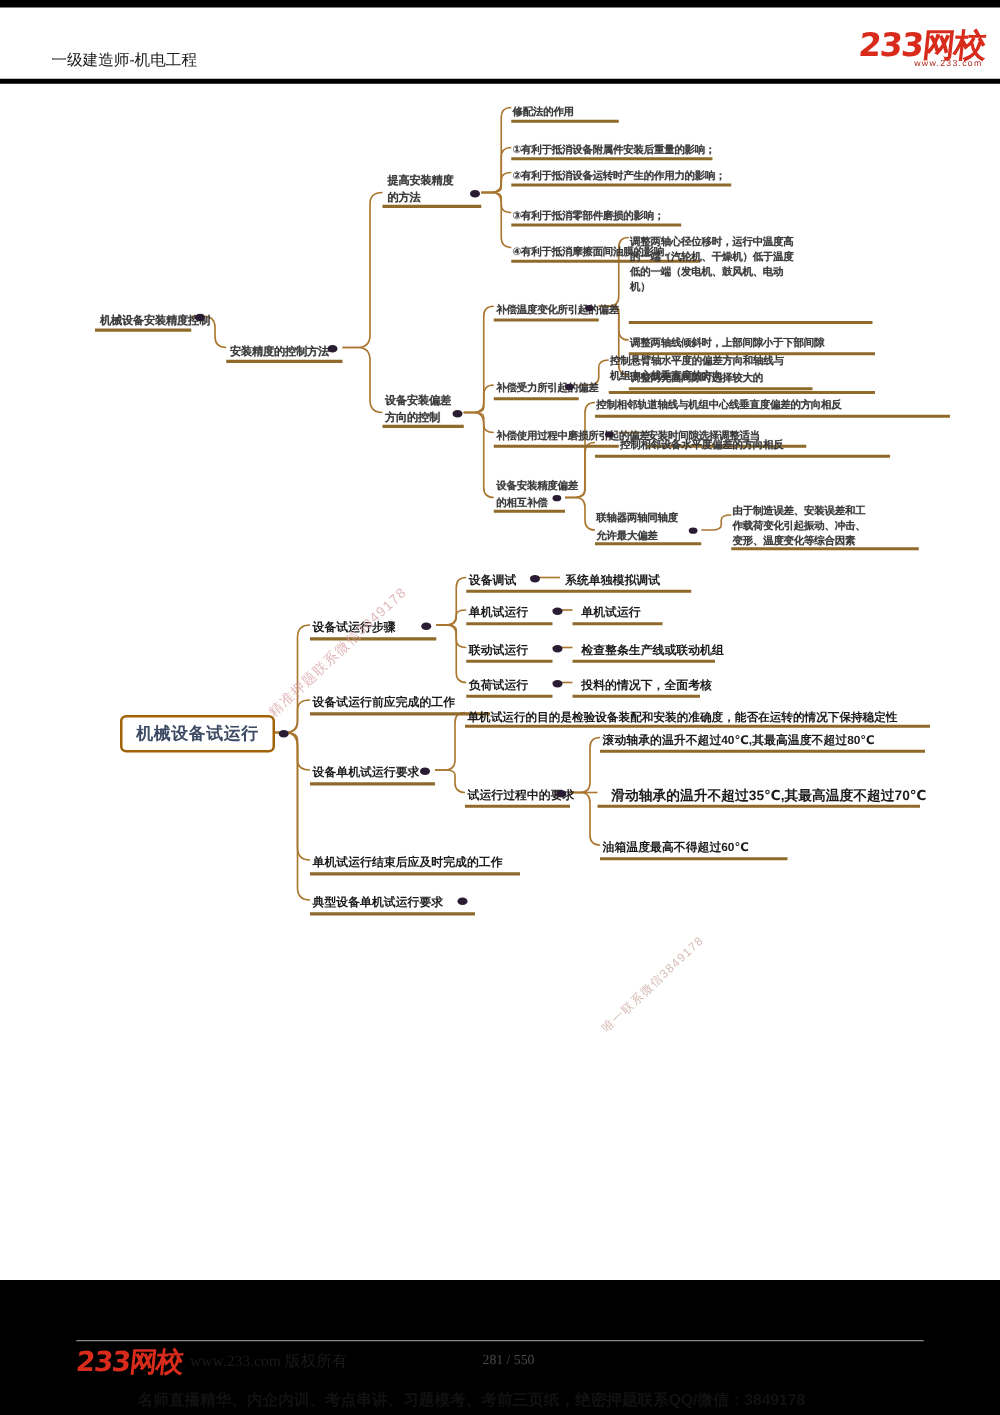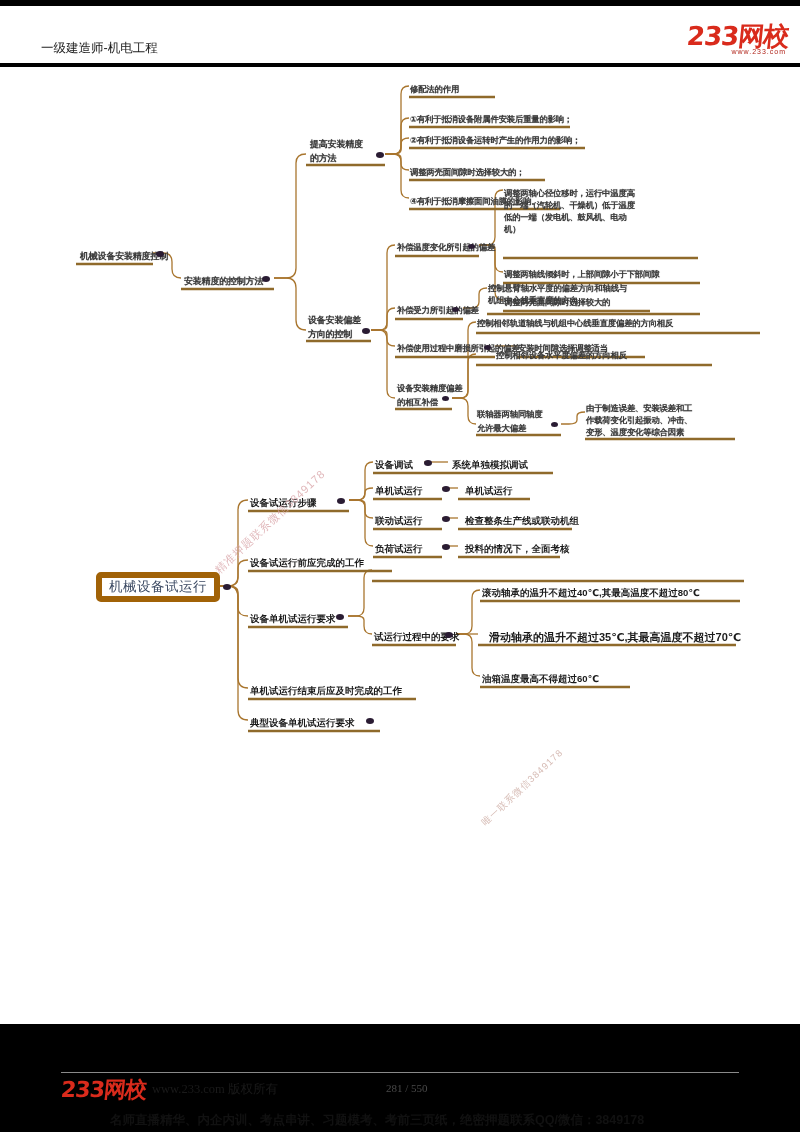--- a/index.html
+++ b/index.html
@@ -119,27 +119,28 @@
     width: 8px;
     height: 6px;
     border-radius: 50%;
     background: #2a1c33;
   }
   .bullet.sm { width: 7px; height: 5px; }
 
   
   .rootbox {
     position: absolute;
-    border: 6px solid #a16207;
+    border: 2px solid #a16207;
     border-radius: 5px;
     background: #ffffff;
     box-sizing: border-box;
     display: flex;
     align-items: center;
     justify-content: center;
+    font-weight: bold;
   }
   .rootbox span {
     font-size: 13.5px;
     color: #3c4a63;
     letter-spacing: 0.5px;
     white-space: nowrap;
   }
 
   
   .wm {
@@ -332,21 +333,21 @@
       <div class="nd blur" style="left:184px; top:207px;">安装精度的控制方法</div>
       <div class="bullet" style="left:262px; top:208px;"></div>
 
       <div class="nd blur" style="left:310px; top:70px;">提高安装精度</div>
       <div class="nd blur" style="left:310px; top:84px;">的方法</div>
       <div class="bullet" style="left:376px; top:84px;"></div>
 
       <div class="nd blur sm" style="left:410px; top:15px;">修配法的作用</div>
       <div class="nd blur sm" style="left:410px; top:45px;">①有利于抵消设备附属件安装后重量的影响；</div>
       <div class="nd blur sm" style="left:410px; top:66px;">②有利于抵消设备运转时产生的作用力的影响；</div>
-      <div class="nd blur sm" style="left:410px; top:98px;">调整两壳面间隙时选择较大的；</div>
+      <div class="nd blur sm" style="left:410px; top:98px;">③有利于抵消零部件磨损的影响；</div>
       <div class="nd blur sm" style="left:410px; top:127px;">④有利于抵消摩擦面间油膜的影响。</div>
 
       <div class="nd blur" style="left:308px; top:246px;">设备安装偏差</div>
       <div class="nd blur" style="left:308px; top:260px;">方向的控制</div>
       <div class="bullet" style="left:362px; top:260px;"></div>
 
       <div class="nd blur sm" style="left:397px; top:173px;">补偿温度变化所引起的偏差</div>
       <div class="bullet sm" style="left:468px; top:176px;"></div>
       <div class="nd blur sm" style="left:504px; top:119px;">调整两轴心径位移时，运行中温度高
 的一端（汽轮机、干燥机）低于温度
@@ -399,20 +400,21 @@
 
       <div class="nd crisp" style="left:375px; top:475px; font-size:9.5px;">负荷试运行</div>
       <div class="bullet" style="left:442px; top:476px;"></div>
       <div class="nd crisp" style="left:465px; top:475px; font-size:9.5px;">投料的情况下，全面考核</div>
 
       <div class="nd crisp" style="left:250px; top:489px; font-size:9.5px;">设备试运行前应完成的工作</div>
 
       <div class="nd crisp" style="left:250px; top:545px; font-size:9.5px;">设备单机试运行要求</div>
       <div class="bullet" style="left:336px; top:546px;"></div>
 
+      <div class="nd crisp" style="left:374px; top:500px; font-size:9.3px;">单机试运行的目的是检验设备装配和安装的准确度，能否在运转的情况下保持稳定性</div>
 
       <div class="nd crisp" style="left:374px; top:563px; font-size:9.5px;">试运行过程中的要求</div>
       <div class="bullet" style="left:445px; top:564px;"></div>
 
       <div class="nd crisp" style="left:482px; top:519px; font-size:9.5px;">滚动轴承的温升不超过40℃,其最高温度不超过80℃</div>
       <div class="nd crisp" style="left:489px; top:563px; font-size:11px;">滑动轴承的温升不超过35℃,其最高温度不超过70℃</div>
       <div class="nd crisp" style="left:482px; top:605px; font-size:9.5px;">油箱温度最高不得超过60℃</div>
 
       <div class="nd crisp" style="left:250px; top:617px; font-size:9.5px;">单机试运行结束后应及时完成的工作</div>
 

